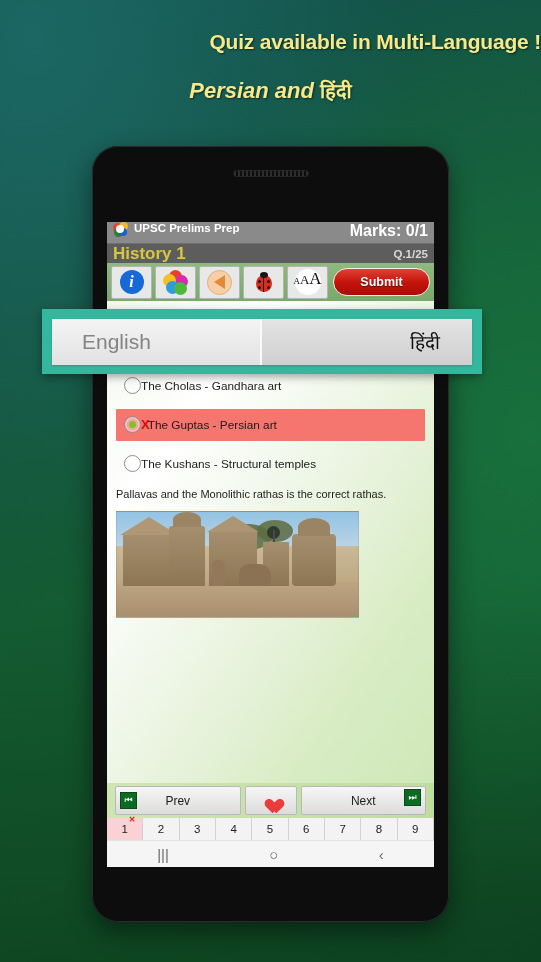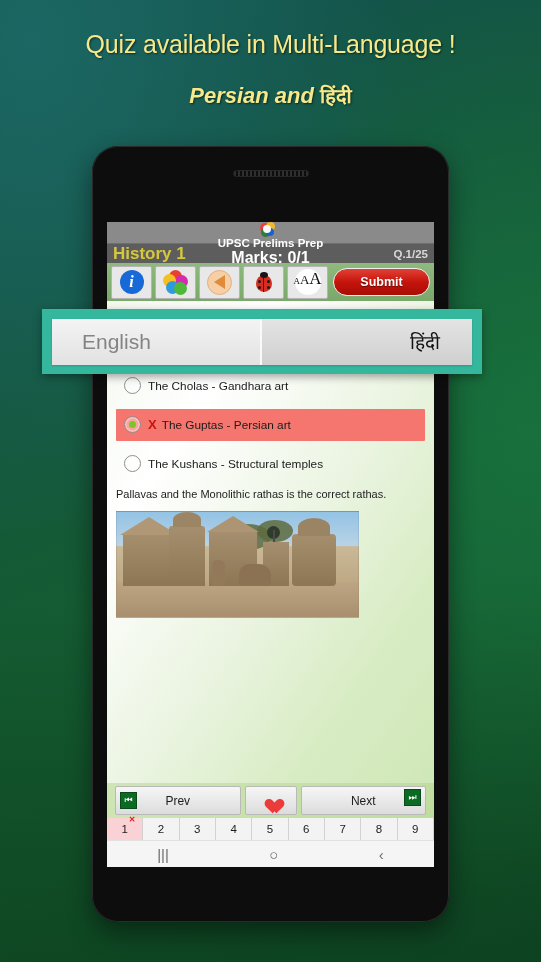--- a/index.html
+++ b/index.html
@@ -19,23 +19,24 @@
       linear-gradient(160deg, #12534f 0%, #14543f 28%, #145c33 55%, #14572c 78%, #124a26 100%);
   }
   #bg:after{
     content:""; position:absolute; inset:0;
     background:linear-gradient(to bottom, rgba(0,0,0,0) 62%, rgba(10,60,28,0.55) 100%);
   }
 
   
   .headline-wrap { position:absolute; top:30px; left:0; width:541px; text-align:center; z-index:4; }
   .h1 {
-    font-size:25px; font-weight:normal; color:#f7e98a;
+    font-size:21px; font-weight:bold; color:#f7e98a;
     letter-spacing:-0.2px;
     text-shadow:1px 1px 2px rgba(0,0,0,0.55);
+    text-align:right;
   }
   .h2 {
     margin-top:23px;
     font-size:22px; font-weight:bold; font-style:italic; color:#f7e98a;
     text-shadow:1px 1px 2px rgba(0,0,0,0.55);
   }
   .h2 .dev { font-style:normal; font-family:"DejaVu Sans", sans-serif; font-size:20px; }
 
   
   #phone {
@@ -54,23 +55,22 @@
   }
   #screen {
     position:absolute; left:15px; top:76px;
     width:327px; height:645px;
     background:#ffffff; overflow:hidden;
   }
 
   
   .titlebar {
     height:22px; background:#8a8a8a;
-    display:flex; align-items:center; padding:0 6px;
+    display:flex; padding:0 6px;
     border-bottom:1px solid #6f6f6f;
-    flex-direction:column;
   }
   .app-logo { width:15px; height:15px; position:relative; flex:0 0 auto; margin-right:6px; }
   .app-logo .s1,.app-logo .s2,.app-logo .s3,.app-logo .s4{
     position:absolute; border-radius:50%;
   }
   .app-logo .s1{ left:0; top:1px; width:10px; height:10px; background:#e8403a; }
   .app-logo .s2{ right:0; top:0; width:9px;  height:9px;  background:#f5b928; }
   .app-logo .s3{ left:1px; bottom:0; width:9px; height:9px; background:#2f7d36; }
   .app-logo .s4{ right:1px; bottom:1px; width:8px; height:8px; background:#1a62c9; }
   .app-logo .core{ position:absolute; left:3px; top:3px; width:8px;height:8px;border-radius:50%;background:#fafafa; }
@@ -135,21 +135,21 @@
   
   .content {
     position:relative; height:calc(645px - 22px - 19px - 38px - 35px - 22px - 27px);
     background:linear-gradient(125deg,#f3f8ee 0%,#ffffff 25%,#eaf4e0 55%,#d8ecc4 78%,#cfe8b8 100%);
     padding:0 9px; overflow:hidden;
   }
   .qtext { font-size:11.5px; color:#1a1a1a; padding-top:5px; line-height:1.35; }
 
   .opts { margin-top:9px; }
   .opt {
-    display:flex; align-items:center; gap:7px;
+    display:flex; align-items:center; 
     height:32px; margin-bottom:7px; padding:0 8px;
     font-size:11.8px; color:#1b1b1b;
   }
   .opt.correct { background:#8bba8b; border-radius:1px; }
   .opt.wrong   { background:#f4766e; border-radius:1px; }
   .radio {
     width:17px;height:17px;border-radius:50%;
     border:1.5px solid #8e8e8e; background:rgba(255,255,255,0.35);
     flex:0 0 auto; position:relative;
     box-shadow:0 0 0 1.5px rgba(255,255,255,0.35) inset;

